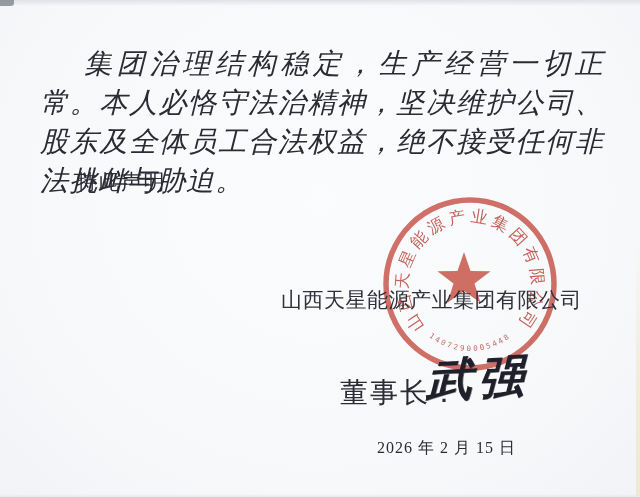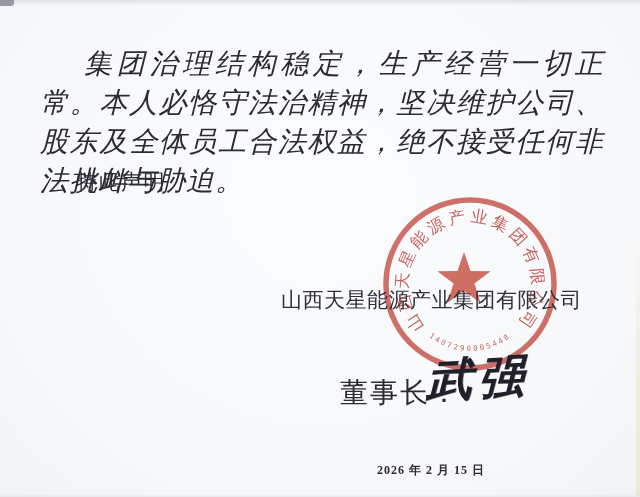--- a/index.html
+++ b/index.html
@@ -96,25 +96,24 @@
     font-style: italic;
     letter-spacing: 6px;
     color: #20202a;
     transform: rotate(-3deg) skewX(-4deg);
     text-shadow: 0.6px 0.4px 0.6px rgba(32,32,42,.55);
     z-index: 4;
   }
   .date-line {
     position: absolute;
     left: 377px;
-    top: 462px;
-    font-size: 12px;
+    top: 438px;
+    font-size: 16px;
     letter-spacing: 1px;
     color: #2b2b34;
-    font-weight: bold;
   }
   .seal svg text {
     font-family: "Liberation Serif", "DejaVu Serif", serif;
   }
 </style>
 </head>
 <body>
 
 <div class="page">
 

